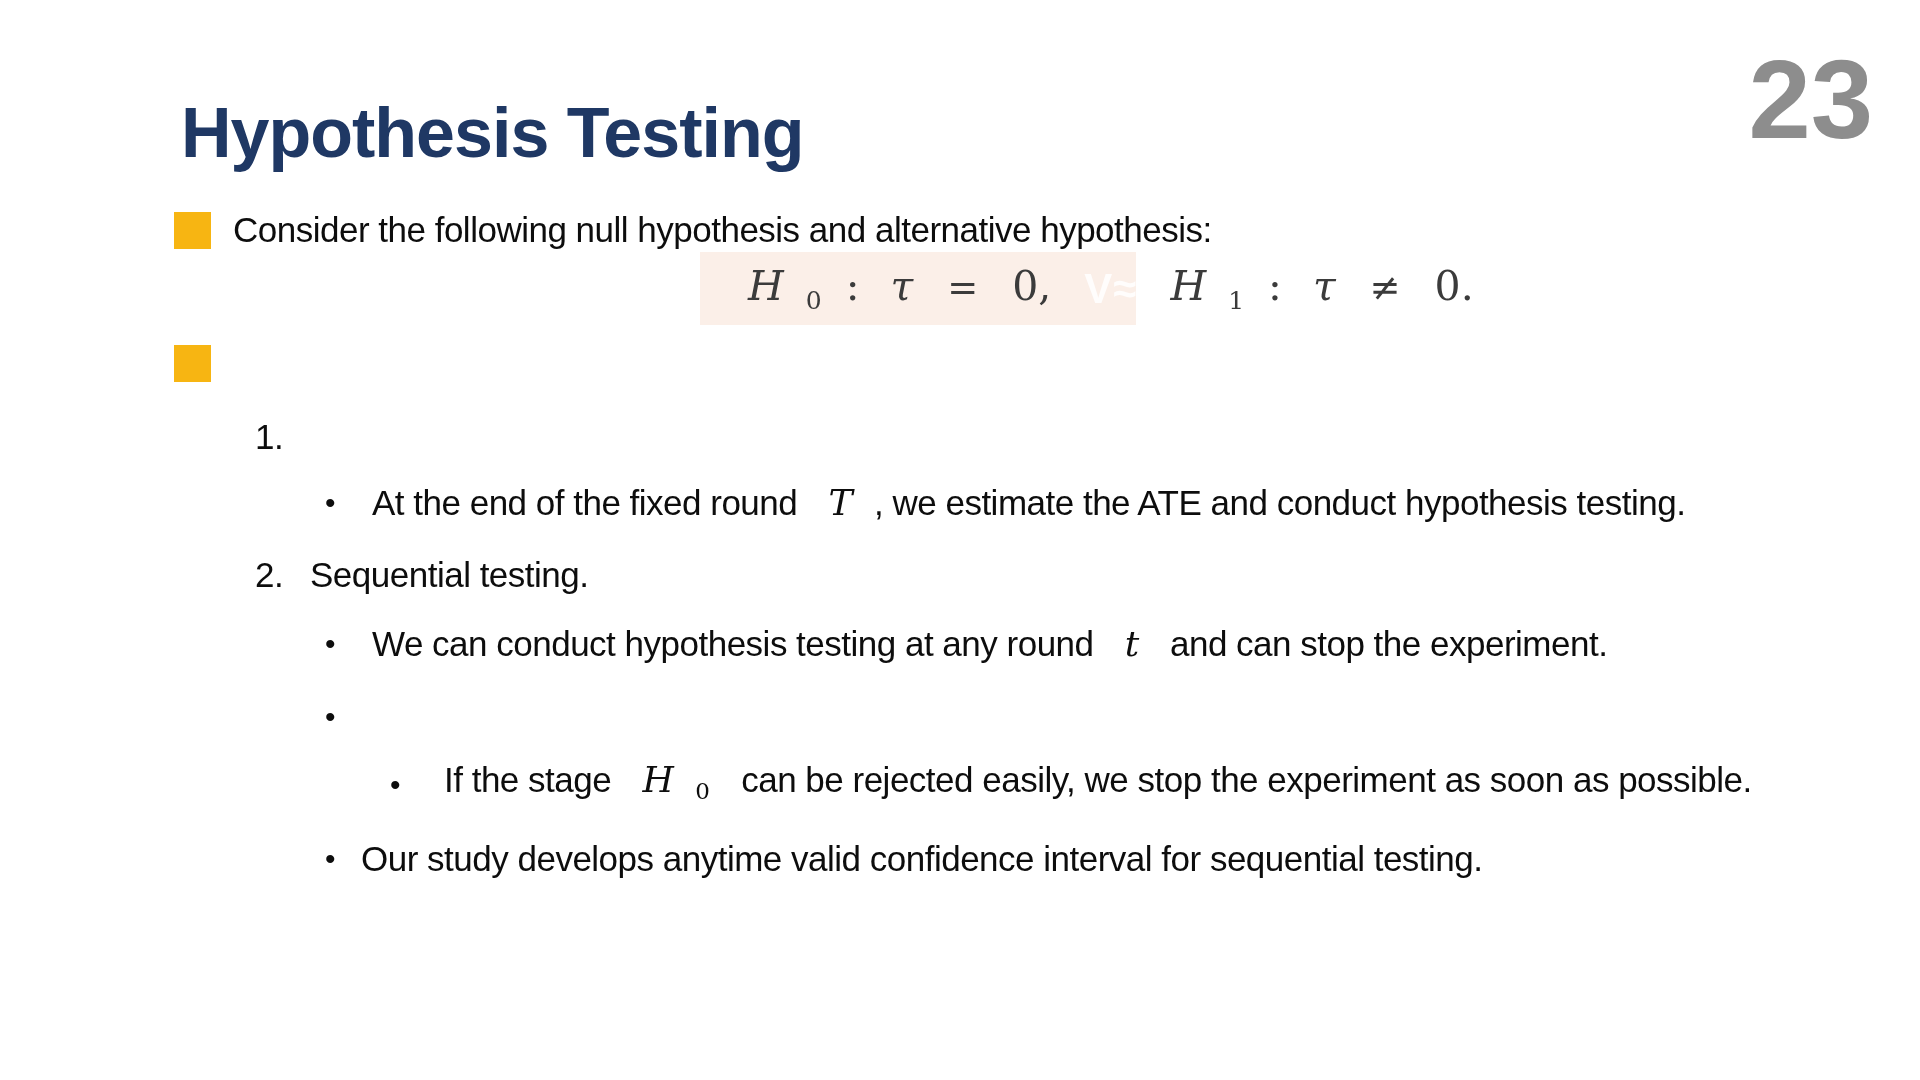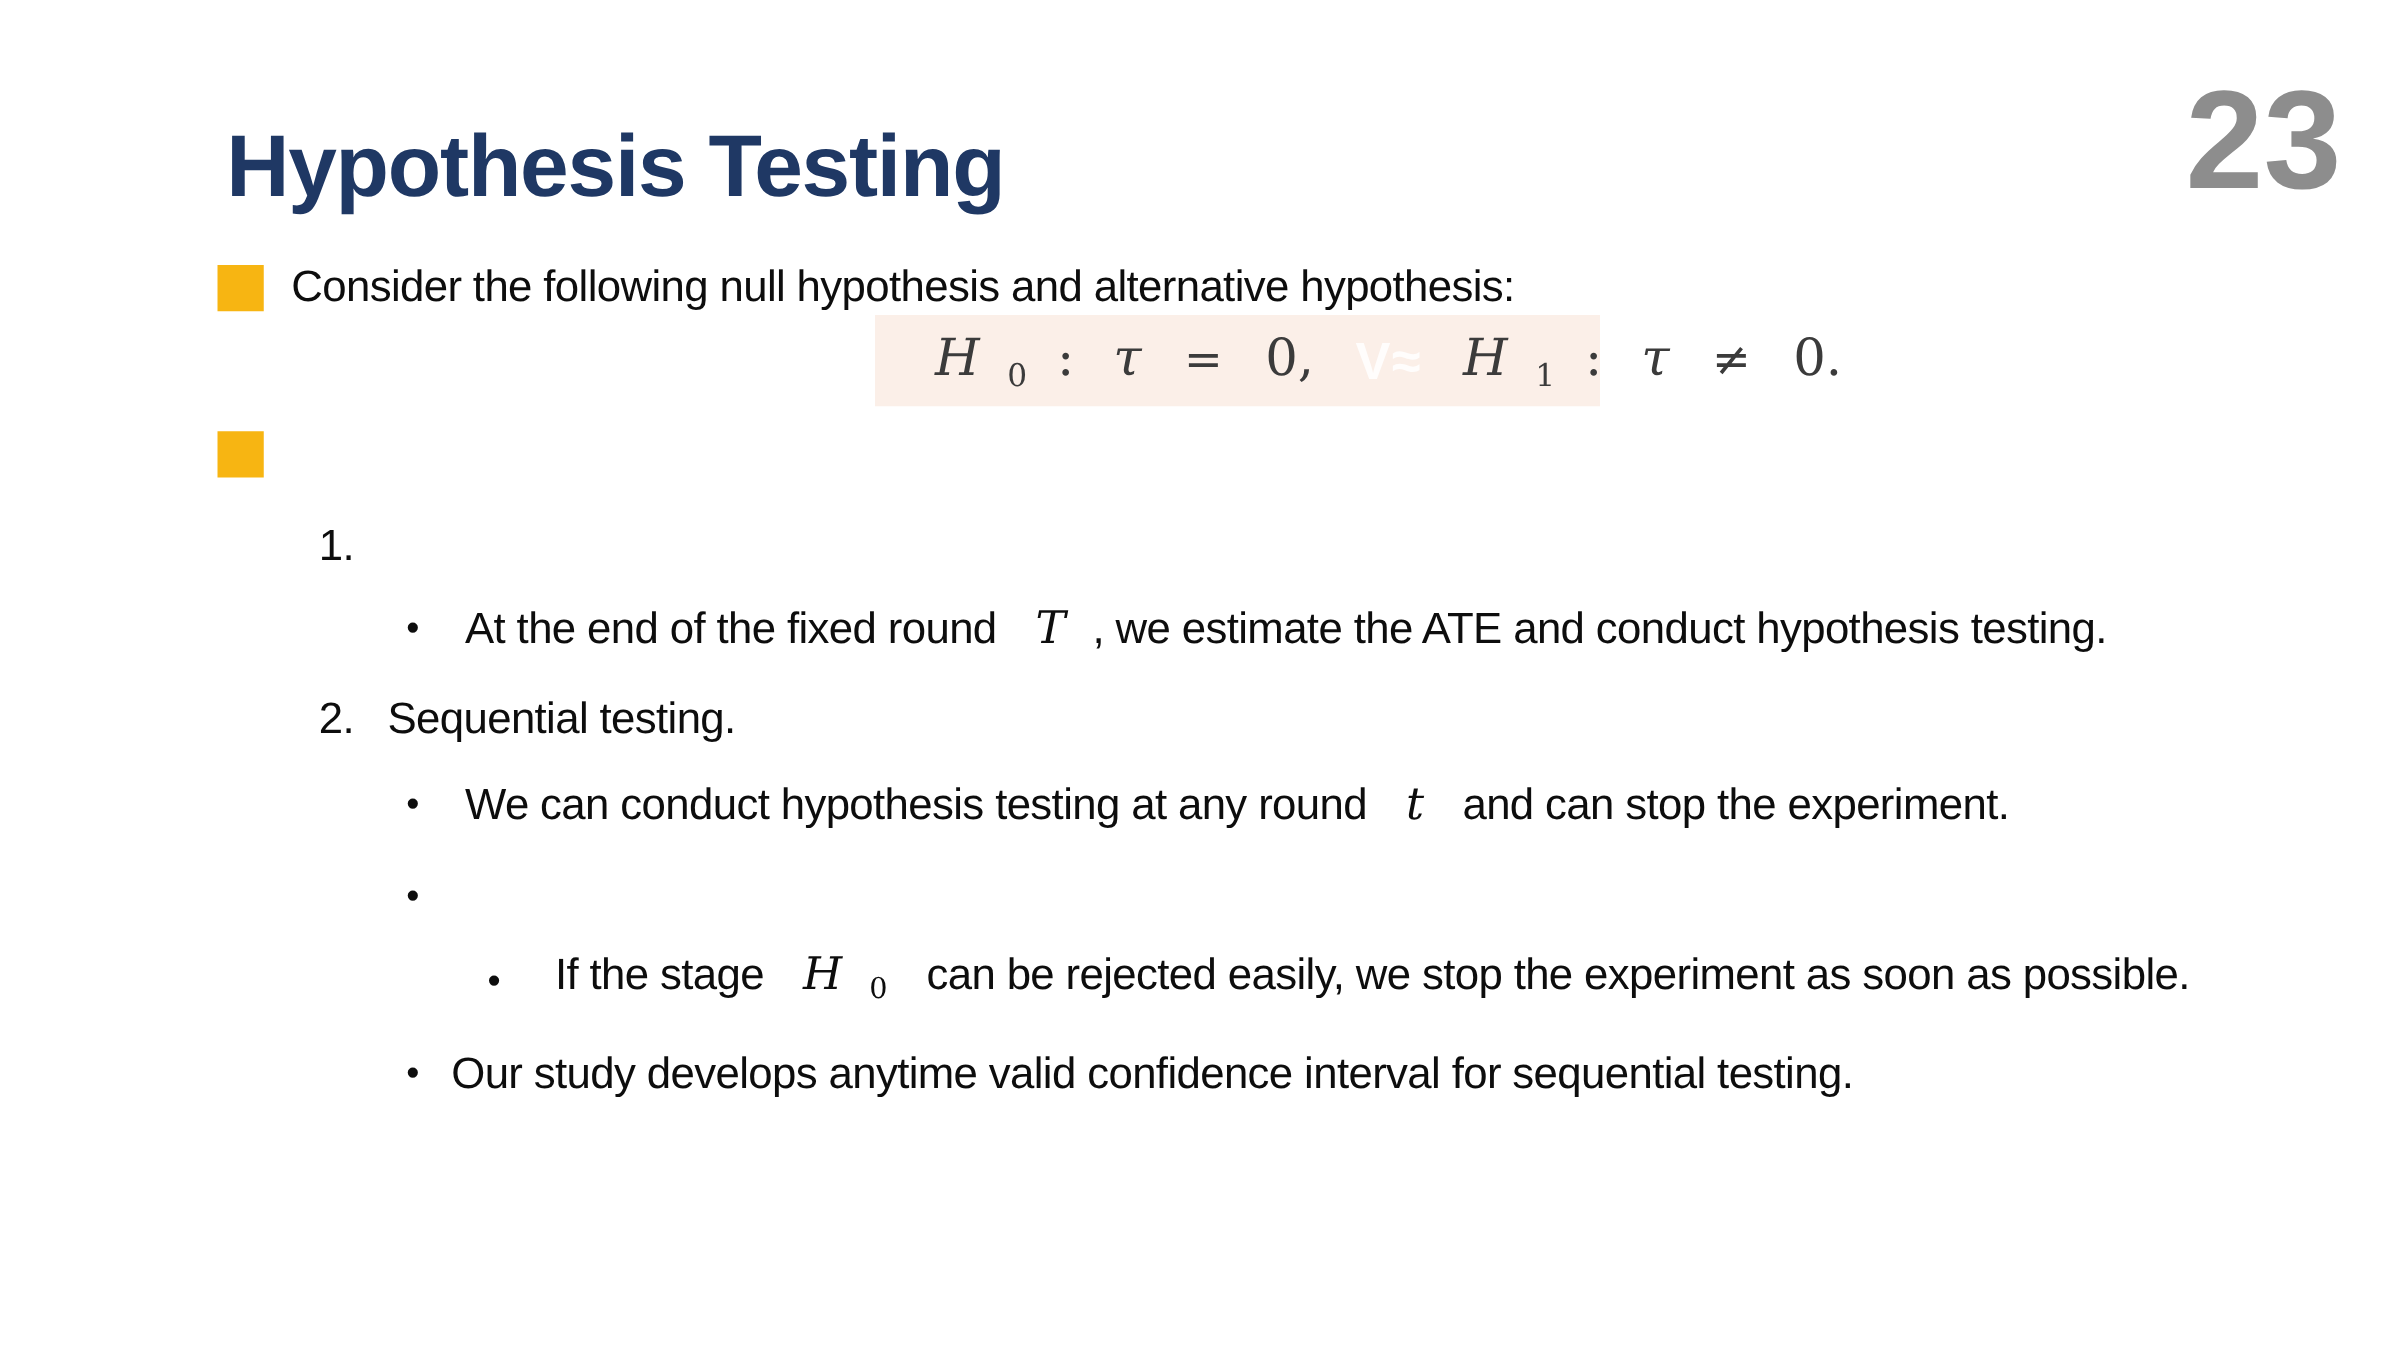--- a/index.html
+++ b/index.html
@@ -11,21 +11,21 @@
   .slide{
     position:relative;width:1920px;height:1080px;background:#ffffff;
     font-family:"Liberation Sans","DejaVu Sans",sans-serif;color:var(--body-text);
   }
   .slide-title{
     position:absolute;left:148px;top:62px;
     font-size:70px;font-weight:bold;letter-spacing:-1px;color:var(--title);
     line-height:1.1;white-space:nowrap;
   }
   .page-number{
-    position:absolute;right:58px;top:20px;
+    position:absolute;right:58px;top:8px;
     font-size:112px;font-weight:bold;color:var(--page-number);line-height:1.05;
   }
   .row{
     position:absolute;left:0;width:1920px;height:48px;
     display:flex;align-items:center;
     font-size:35px;letter-spacing:-0.5px;line-height:48px;white-space:nowrap;
   }
   .row-l1{padding-left:152px;}
   .row-num{padding-left:222px;}
   .row-l2{padding-left:292px;}
@@ -41,21 +41,21 @@
   .r-b2{top:317px;}
   .r-i1{top:391px;}
   .r-i1s1{top:457px;}
   .r-i2{top:529px;}
   .r-i2s1{top:598px;}
   .r-i2s2{top:671px;}
   .r-i2s2a{top:739px;}
   .r-i2s3{top:813px;}
   
   .formula-box{
-    position:absolute;left:678px;top:230px;width:580px;height:73px;
+    position:absolute;left:678px;top:230px;width:436px;height:73px;
     background:var(--formula-bg);
     display:flex;align-items:center;justify-content:space-between;
     padding:0 26px;
   }
   .formula{
     font-family:"DejaVu Serif","Liberation Serif",serif;
     font-size:41px;color:var(--formula-text);white-space:nowrap;letter-spacing:0;
   }
   .fvar{font-style:italic;}
   .fsub{font-size:25px;vertical-align:-9px;}

